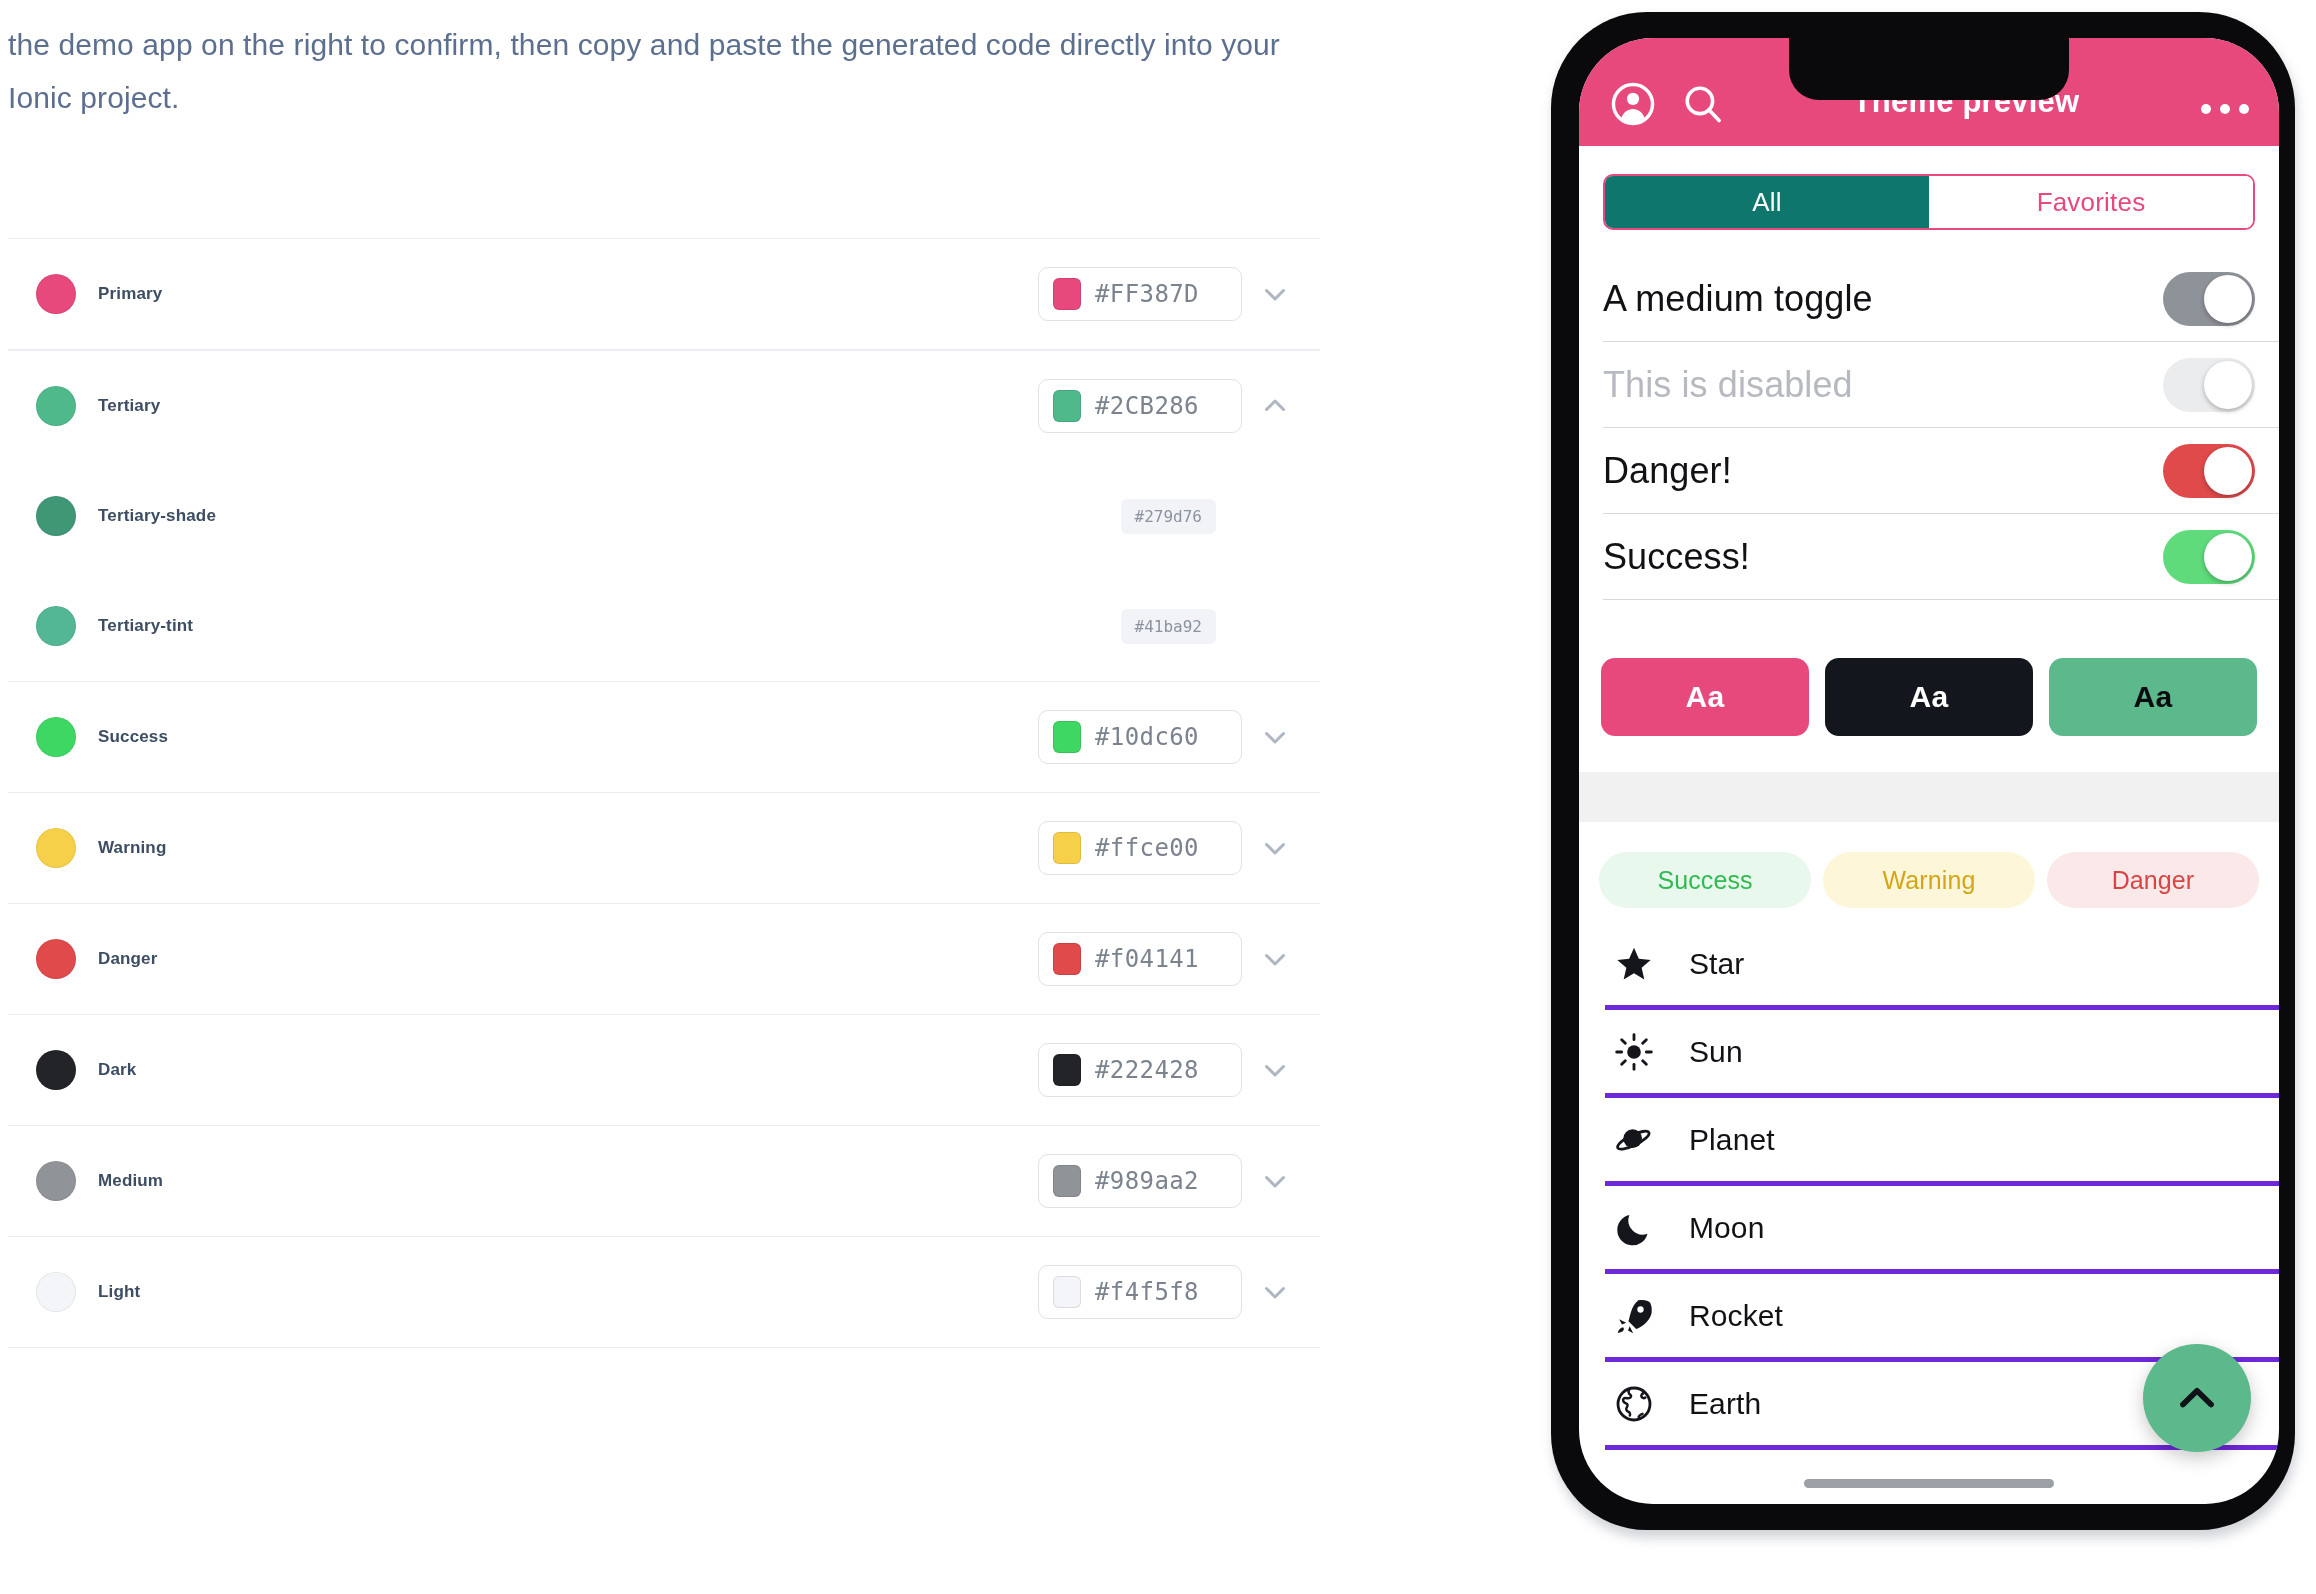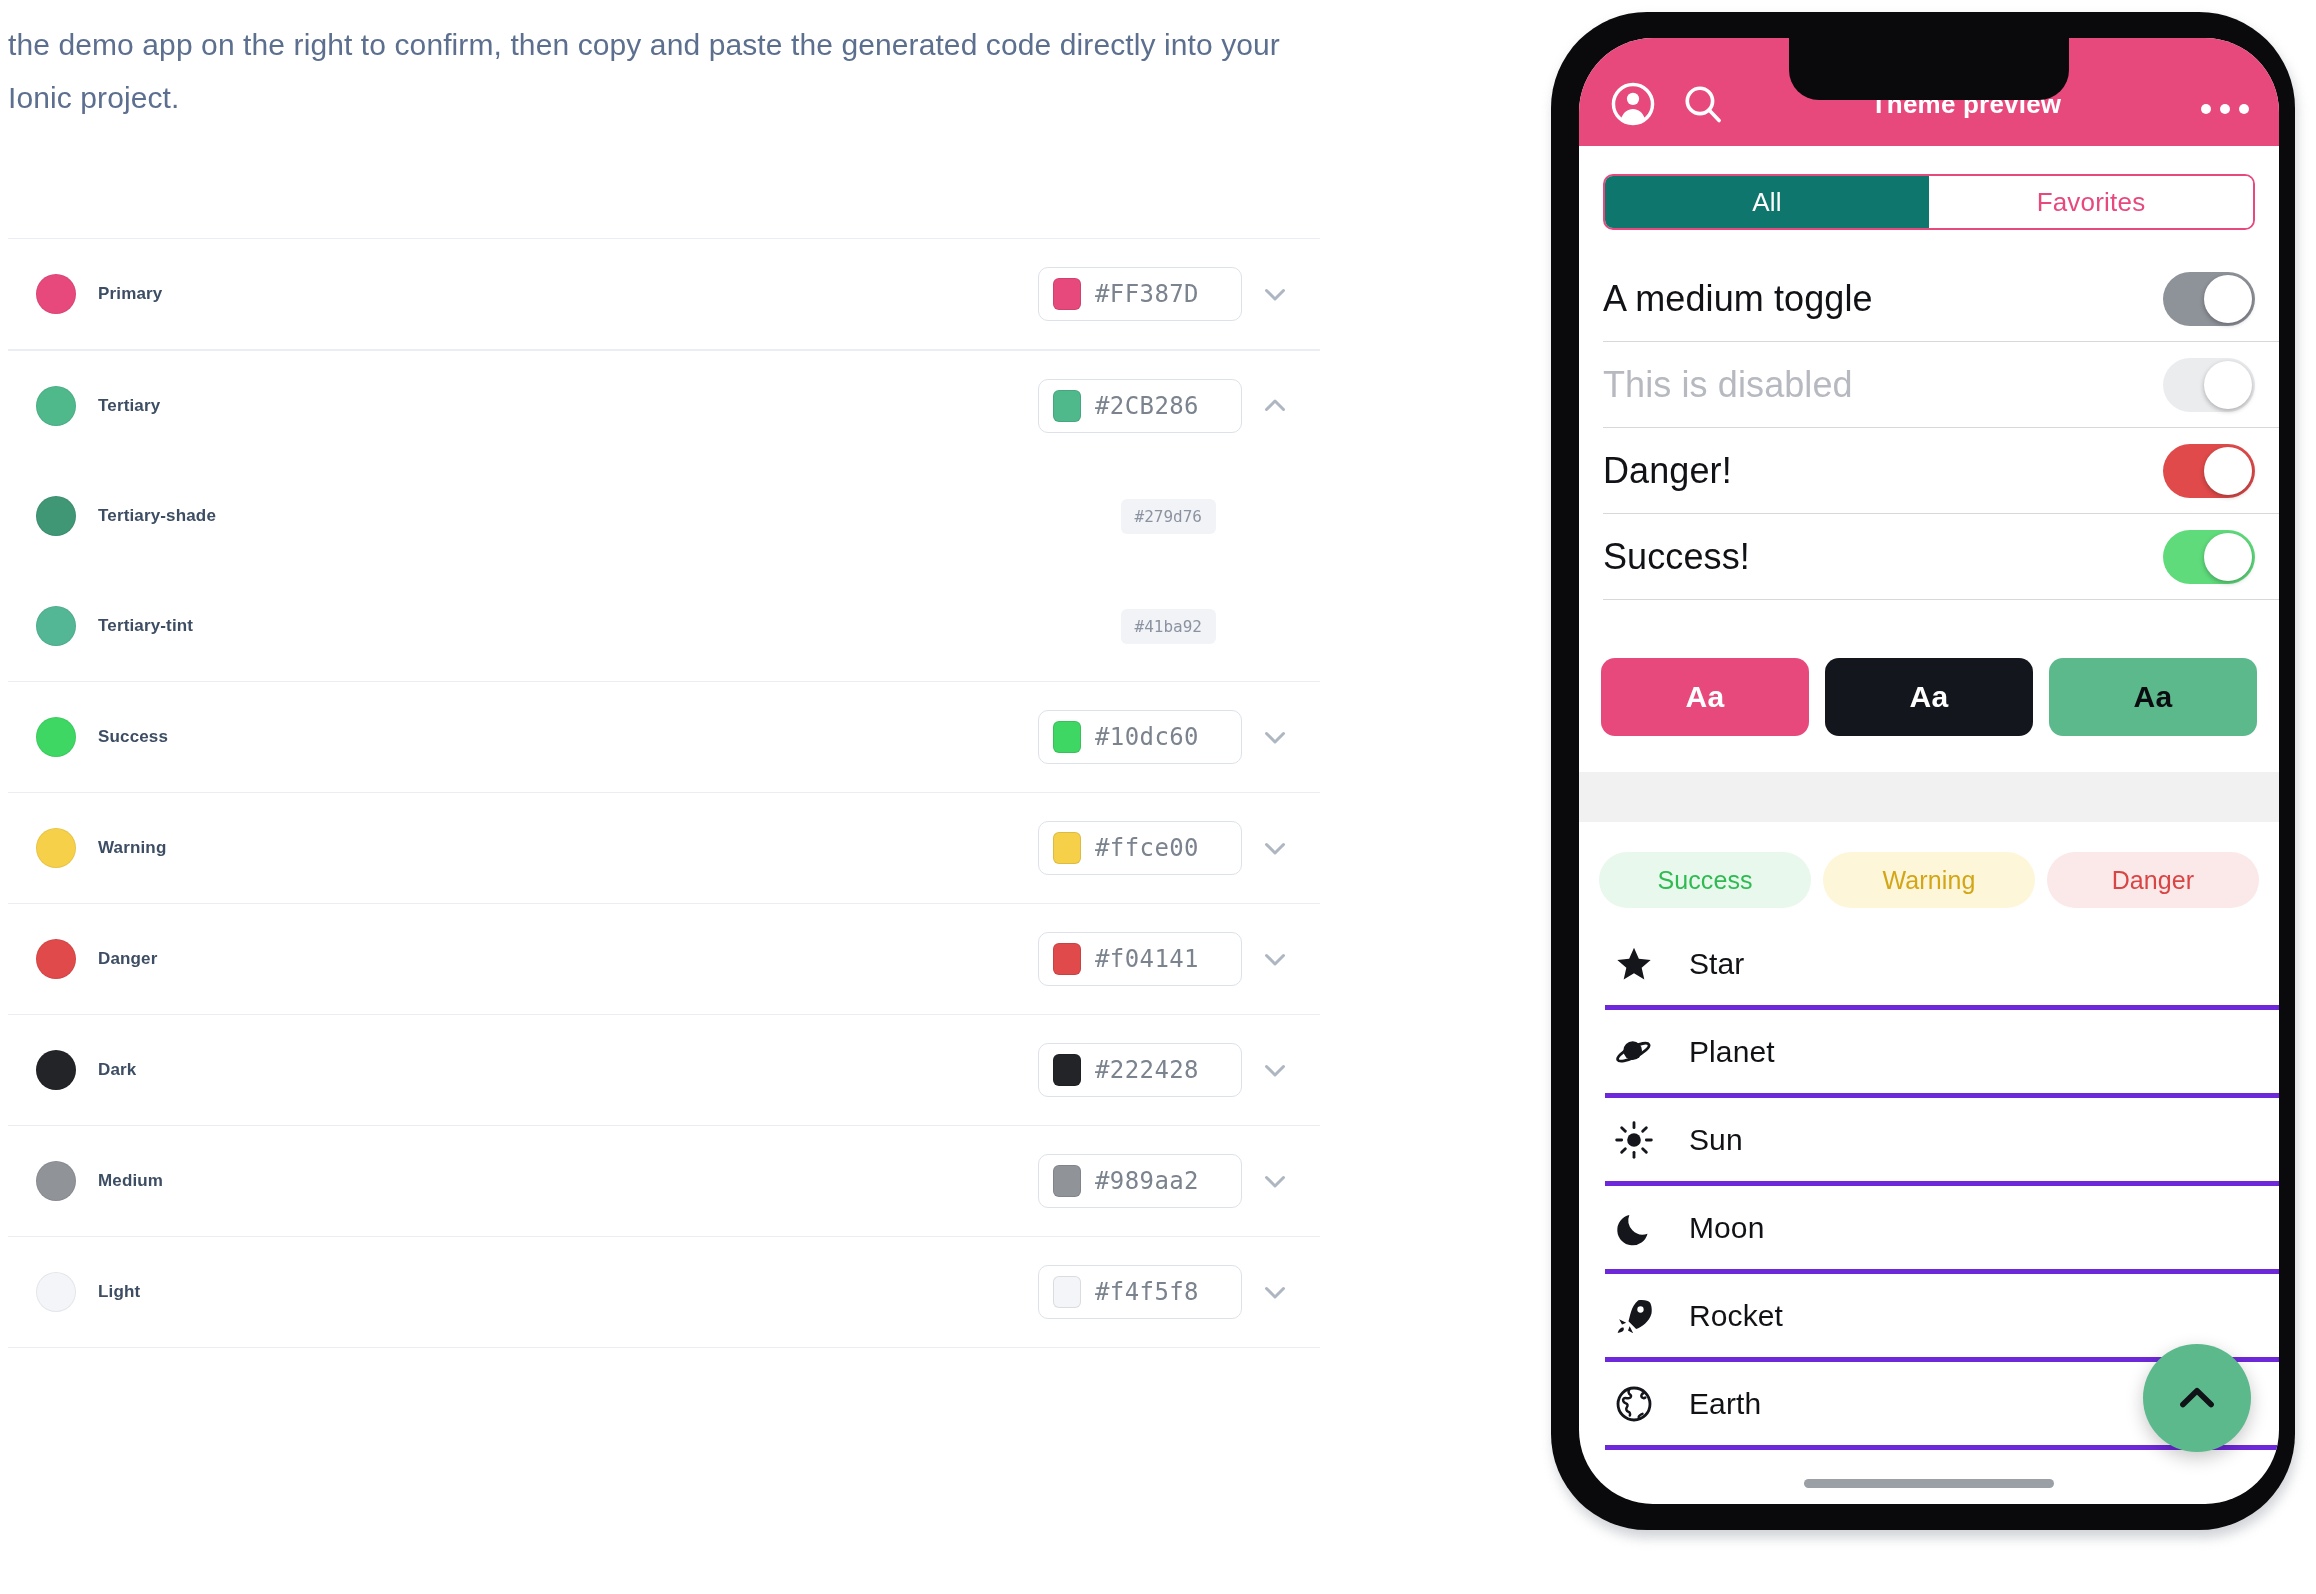--- a/index.html
+++ b/index.html
@@ -91,21 +91,21 @@
 
   .app-header {
     position: relative; height: 108px; background: #e8497d;
     display: flex; align-items: flex-end; padding: 0 26px 14px 26px; gap: 0;
     z-index: 20;
   }
   .hdr-icon { width: 56px; height: 56px; display: flex; align-items: center; justify-content: center; color: #fff; }
   .hdr-icon.search { margin-left: 14px; }
   .hdr-title {
     flex: 1 1 auto; text-align: center; color: #ffffff;
-    font-size: 26px; font-weight: 700; letter-spacing: .2px; padding-bottom: 12px;
+    font-size: 31px; font-weight: 700; letter-spacing: .2px; padding-bottom: 12px;
   }
   .hdr-dots { display: flex; gap: 9px; align-items: center; padding-bottom: 18px; padding-right: 4px; }
   .hdr-dots i { width: 10px; height: 10px; border-radius: 50%; background: #fff; display: block; }
 
   .seg {
     margin: 28px 24px 0 24px; height: 56px; display: flex;
     border: 2px solid #e8497d; border-radius: 10px; overflow: hidden;
   }
   .seg > div {
     flex: 1 1 50%; display: flex; align-items: center; justify-content: center;
@@ -385,29 +385,20 @@
           </div>
 
         <div class="icon-list" id="icon-list">
             <div class="icon-row">
               <span class="gi">
                 <svg width="40" height="40" viewBox="0 0 24 24">
                   <polygon points="12,2.3 14.9,8.9 22,9.6 16.6,14.3 18.2,21.3 12,17.6 5.8,21.3 7.4,14.3 2,9.6 9.1,8.9" fill="currentColor"></polygon>
                 </svg>
               </span>
               <span class="gl">Star</span>
-            </div>
-            <div class="icon-row">
-              <span class="gi">
-                <svg width="40" height="40" viewBox="0 0 24 24">
-                  <circle cx="11.2" cy="11.2" r="5.6" fill="currentColor"></circle>
-                  <ellipse cx="11.6" cy="12.1" rx="10.4" ry="3.1" transform="rotate(-26 11.6 12.1)" fill="none" stroke="currentColor" stroke-width="1.7"></ellipse>
-                </svg>
-              </span>
-              <span class="gl">Planet</span>
             </div>
             <div class="icon-row">
               <span class="gi">
                 <svg width="40" height="40" viewBox="0 0 24 24">
                   <circle cx="12" cy="12" r="4.1" fill="currentColor"></circle>
                   <g stroke="currentColor" stroke-width="1.7" stroke-linecap="round">
                     <line x1="12" y1="1.6" x2="12" y2="4.6"></line>
                     <line x1="12" y1="19.4" x2="12" y2="22.4"></line>
                     <line x1="1.6" y1="12" x2="4.6" y2="12"></line>
                     <line x1="19.4" y1="12" x2="22.4" y2="12"></line>
@@ -416,20 +407,29 @@
                     <line x1="4.6" y1="19.4" x2="6.8" y2="17.2"></line>
                     <line x1="17.2" y1="6.8" x2="19.4" y2="4.6"></line>
                   </g>
                 </svg>
               </span>
               <span class="gl">Sun</span>
             </div>
             <div class="icon-row">
               <span class="gi">
                 <svg width="40" height="40" viewBox="0 0 24 24">
+                  <circle cx="11.2" cy="11.2" r="5.6" fill="currentColor"></circle>
+                  <ellipse cx="11.6" cy="12.1" rx="10.4" ry="3.1" transform="rotate(-26 11.6 12.1)" fill="none" stroke="currentColor" stroke-width="1.7"></ellipse>
+                </svg>
+              </span>
+              <span class="gl">Planet</span>
+            </div>
+            <div class="icon-row">
+              <span class="gi">
+                <svg width="40" height="40" viewBox="0 0 24 24">
                   <path d="M20.1 15.4A8.6 8.6 0 0 1 9.2 4.2a9.2 9.2 0 1 0 10.9 11.2z" fill="currentColor"></path>
                 </svg>
               </span>
               <span class="gl">Moon</span>
             </div>
             <div class="icon-row">
               <span class="gi">
                 <svg width="40" height="40" viewBox="0 0 24 24">
                   <path d="M14.6 2.6c3.6-.6 6.2.5 6.8 1.1.6.6 1.7 3.2 1.1 6.8-1.3 5-6 8.2-9.2 9.3l-4.6-4.6C9.8 11.9 10 6.6 14.6 2.6z" fill="currentColor"></path>
                   <circle cx="15.9" cy="8.1" r="1.9" fill="#fff"></circle>

